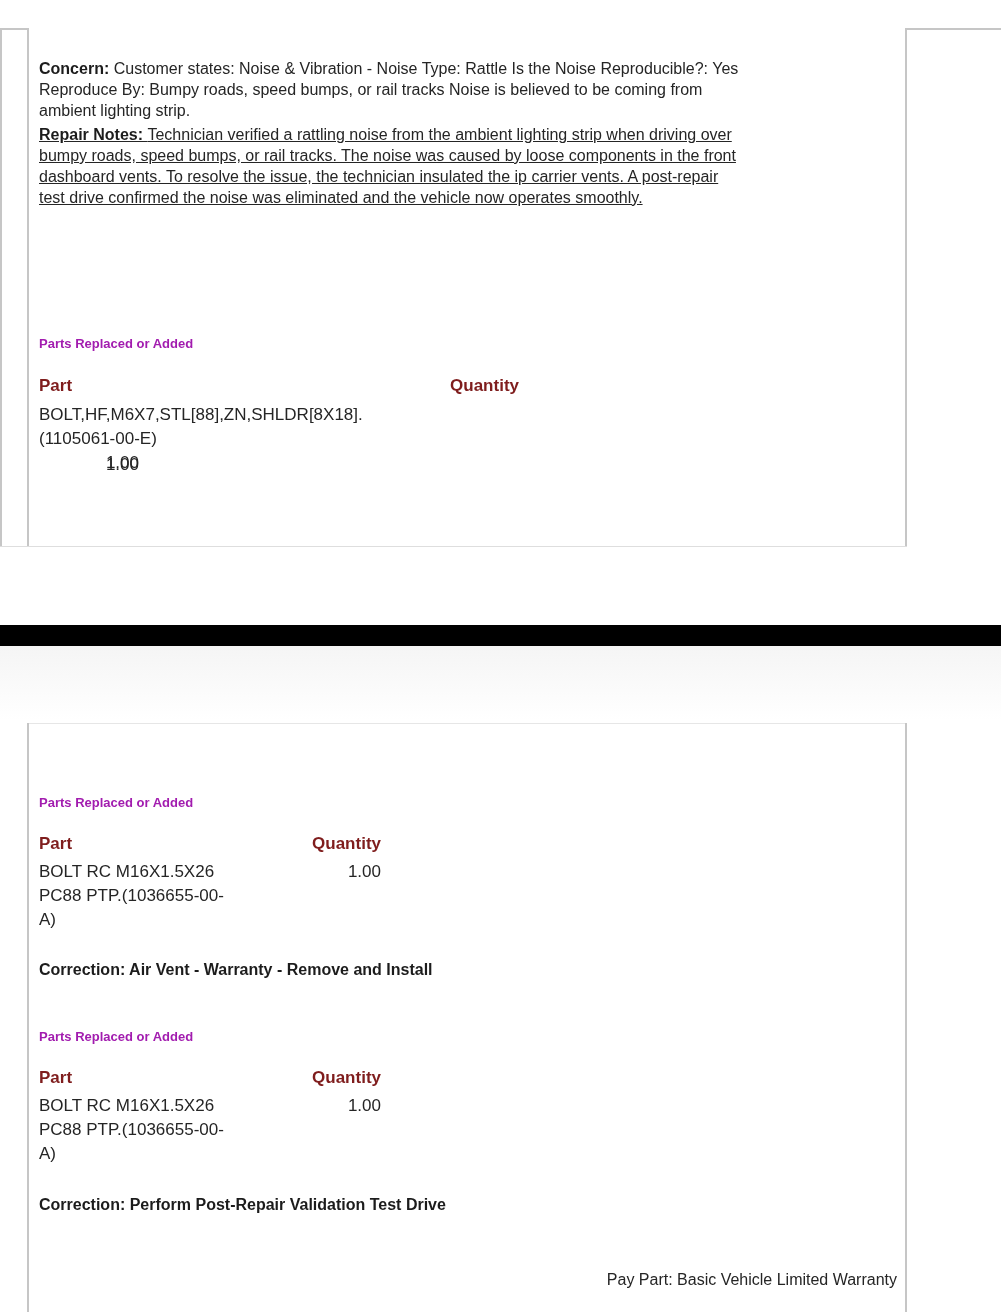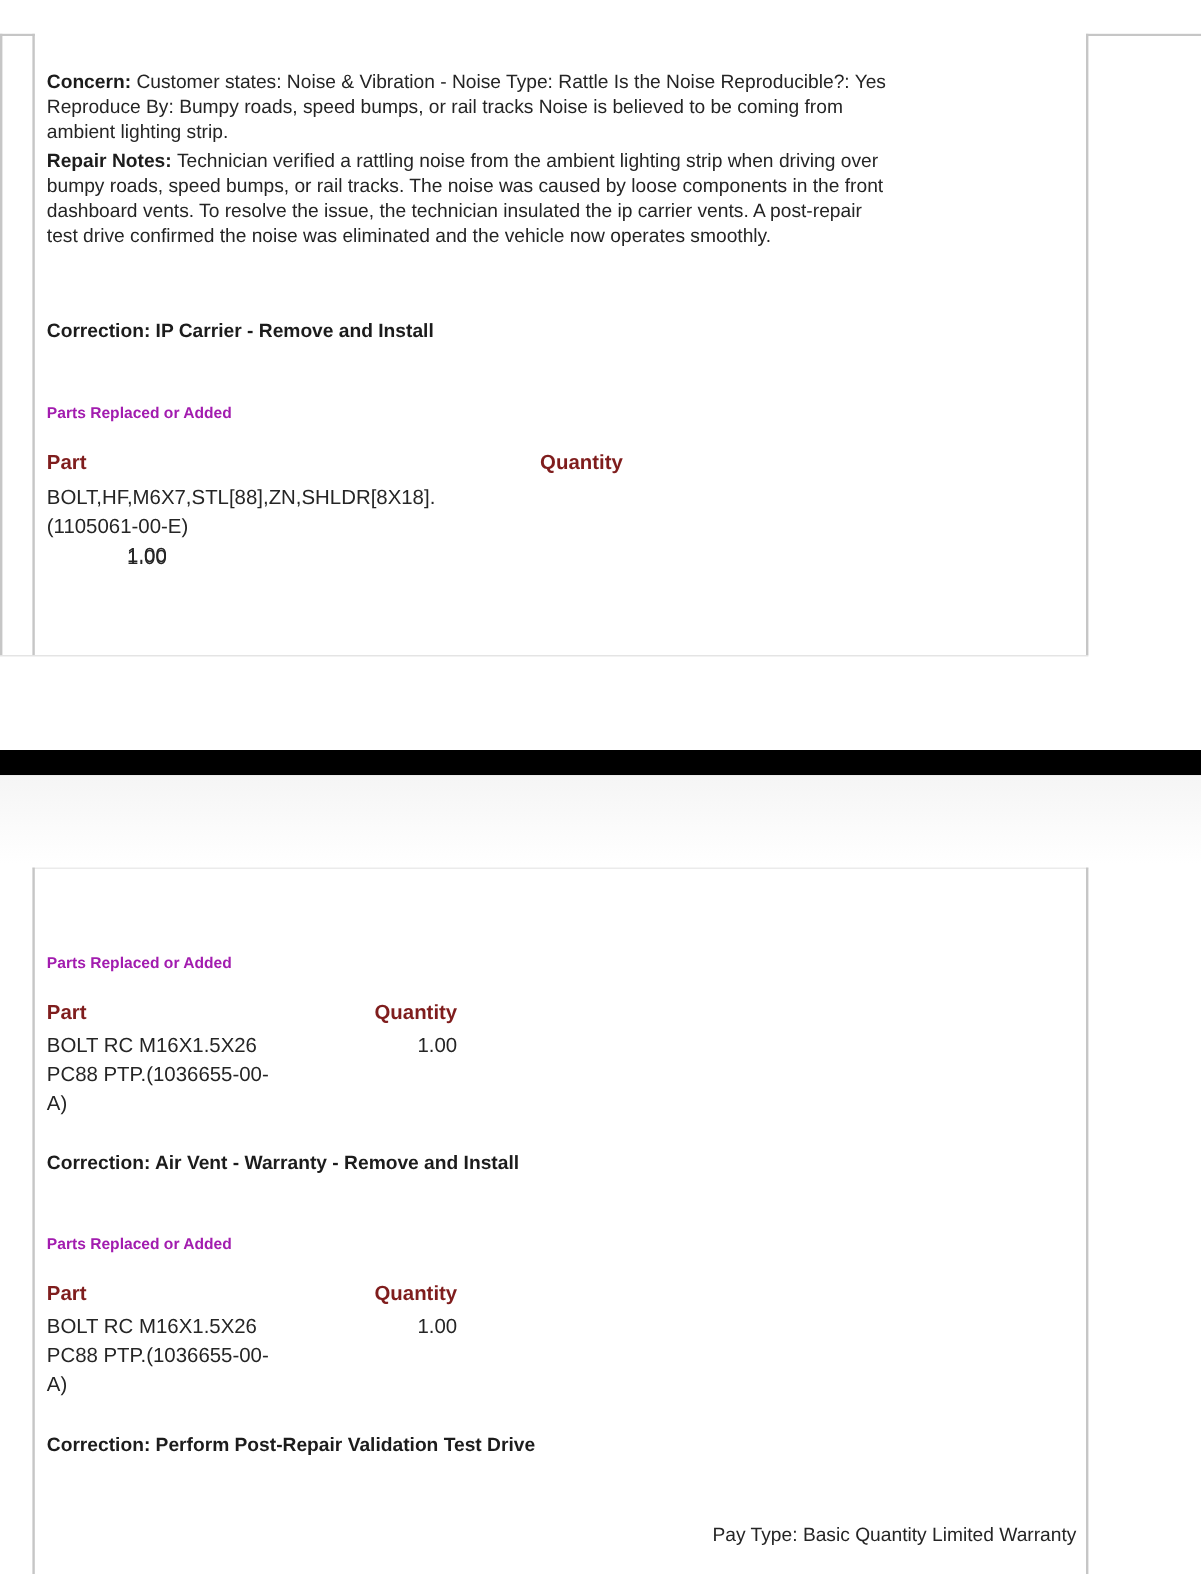--- a/index.html
+++ b/index.html
@@ -47,28 +47,27 @@
   <div class="vline" style="left:27px;top:0;height:518px;"></div>
   <div class="vline" style="left:905px;top:0;height:518px;"></div>
   <div class="hline-faint" style="left:0;top:518px;width:907px;"></div>
 
   <div class="blk para" style="top:30px;">
     <span class="lbl">Concern: </span><span class="txt">Customer states: Noise &amp; Vibration - Noise Type: Rattle Is the Noise Reproducible?: Yes
 Reproduce By: Bumpy roads, speed bumps, or rail tracks Noise is believed to be coming from
 ambient lighting strip.</span>
   </div>
 
-  <div class="blk para" style="top:96px;">
+  <div class="blk para" style="top:96px;text-decoration:underline;">
     <span class="lbl">Repair Notes: </span><span class="txt">Technician verified a rattling noise from the ambient lighting strip when driving over
 bumpy roads, speed bumps, or rail tracks. The noise was caused by loose components in the front
 dashboard vents. To resolve the issue, the technician insulated the ip carrier vents. A post-repair
 test drive confirmed the noise was eliminated and the vehicle now operates smoothly.</span>
   </div>
 
-  <div class="blk correction" style="top:238px;">Correction: IP Carrier - Remove and Install</div>
 
   <div class="blk parts-heading" style="top:305px;">Parts Replaced or Added</div>
 
   <div class="blk prow thead t1" style="top:347px;">
     <div class="pname">Part</div>
     <div class="pqty">Quantity</div>
   </div>
   <div class="blk prow t1" style="top:375px;flex-direction:column;">
     <div class="pname">BOLT,HF,M6X7,STL[88],ZN,SHLDR[8X18].
 (1105061-00-E)</div>
@@ -105,15 +104,15 @@
   </div>
   <div class="blk prow t2" style="top:1066px;">
     <div class="pname">BOLT RC M16X1.5X26
 PC88 PTP.(1036655-00-
 A)</div>
     <div class="pqty">1.00</div>
   </div>
 
   <div class="blk correction" style="top:1166px;">Correction: Perform Post-Repair Validation Test Drive</div>
 
-  <div class="blk paytype" style="top:1241px;width:858px;">Pay Type: Basic Quantity Limited Warranty</div>
+  <div class="blk paytype" style="top:1241px;width:858px;">Pay Part: Basic Vehicle Limited Warranty</div>
 
 </div>
 
 </body></html>

